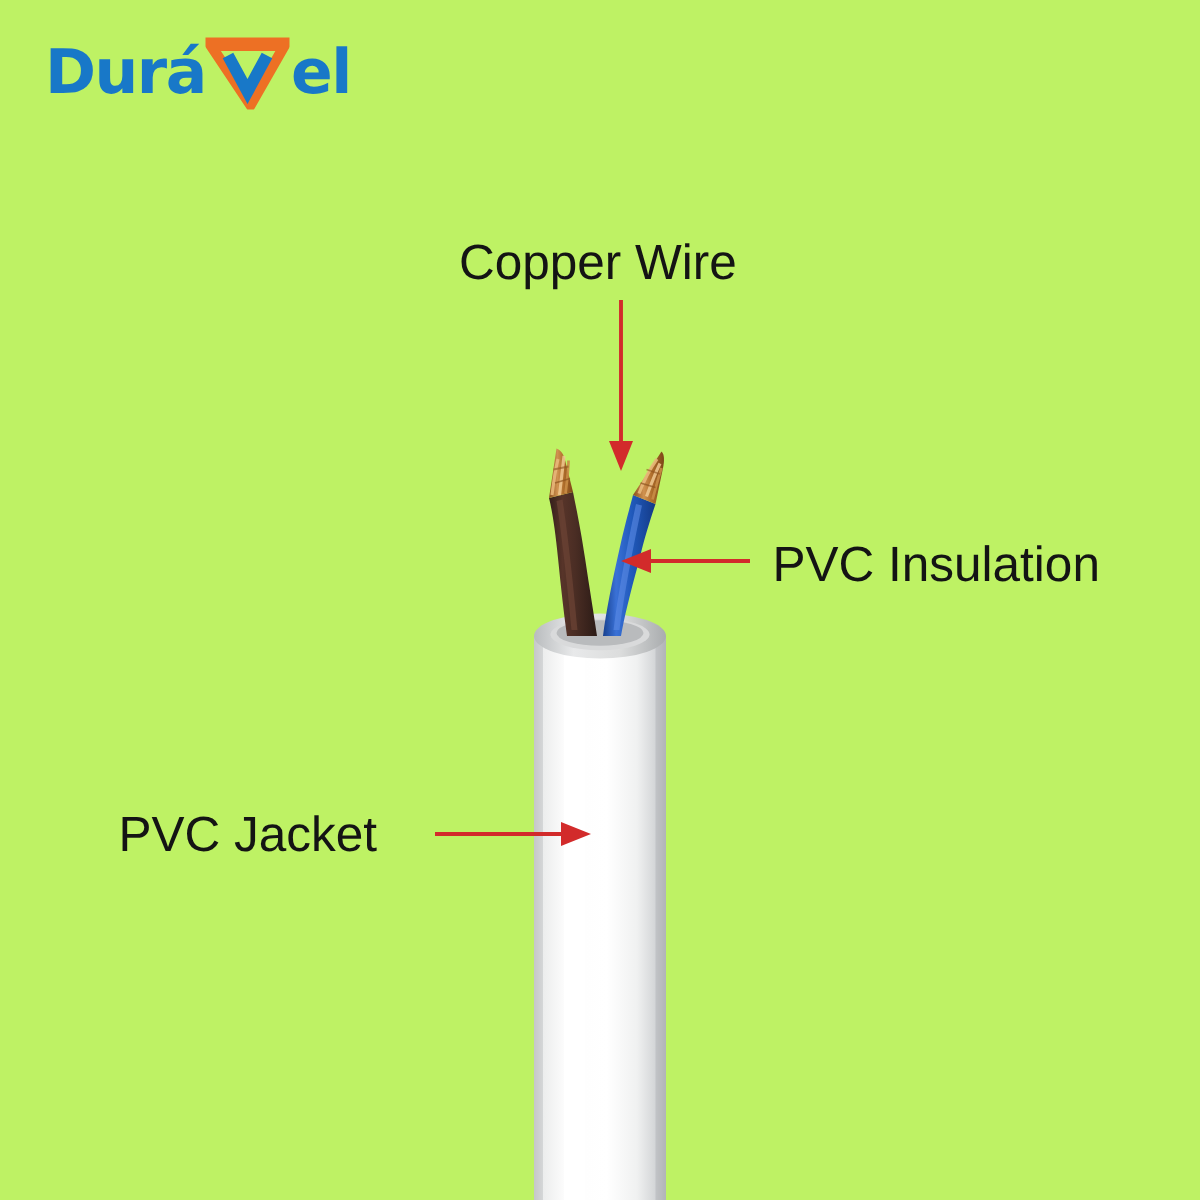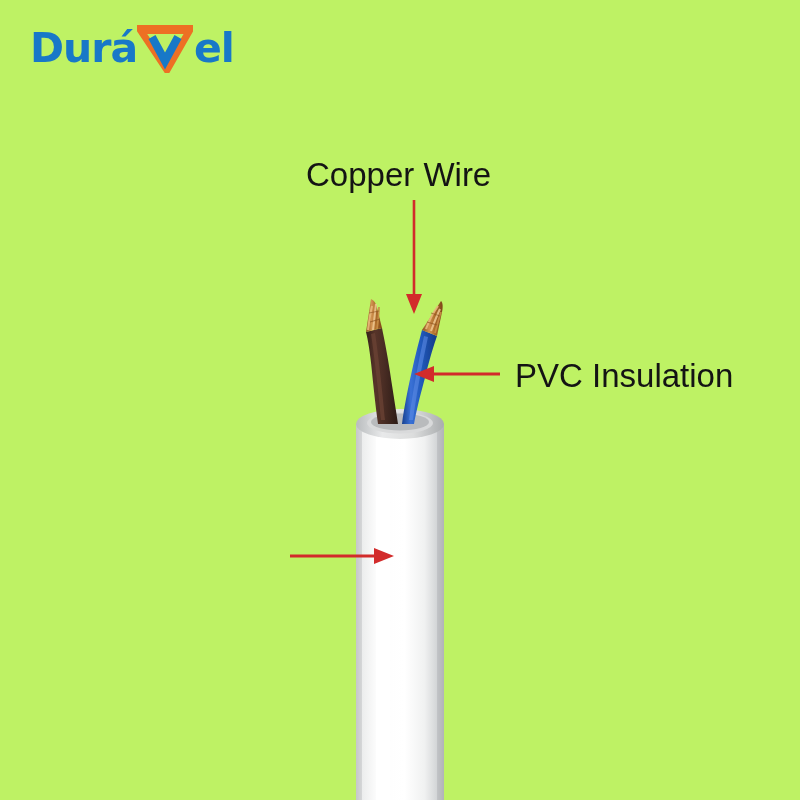--- a/index.html
+++ b/index.html
@@ -209,14 +209,15 @@
     <g>
       <line x1="290" y1="556" x2="378" y2="556" stroke="#d22b2b" stroke-width="2.8"></line>
       <path d="M394 556 L374 548 L374 564 Z" fill="#d22b2b"></path>
     </g>
   </svg>
 
   <div class="label" id="label-copper">Copper Wire</div>
 
   <div class="label" id="label-insul">PVC Insulation</div>
 
+  <div class="label" id="label-jacket">PVC Jacket</div>
 
 </div>
 
 </body></html>

